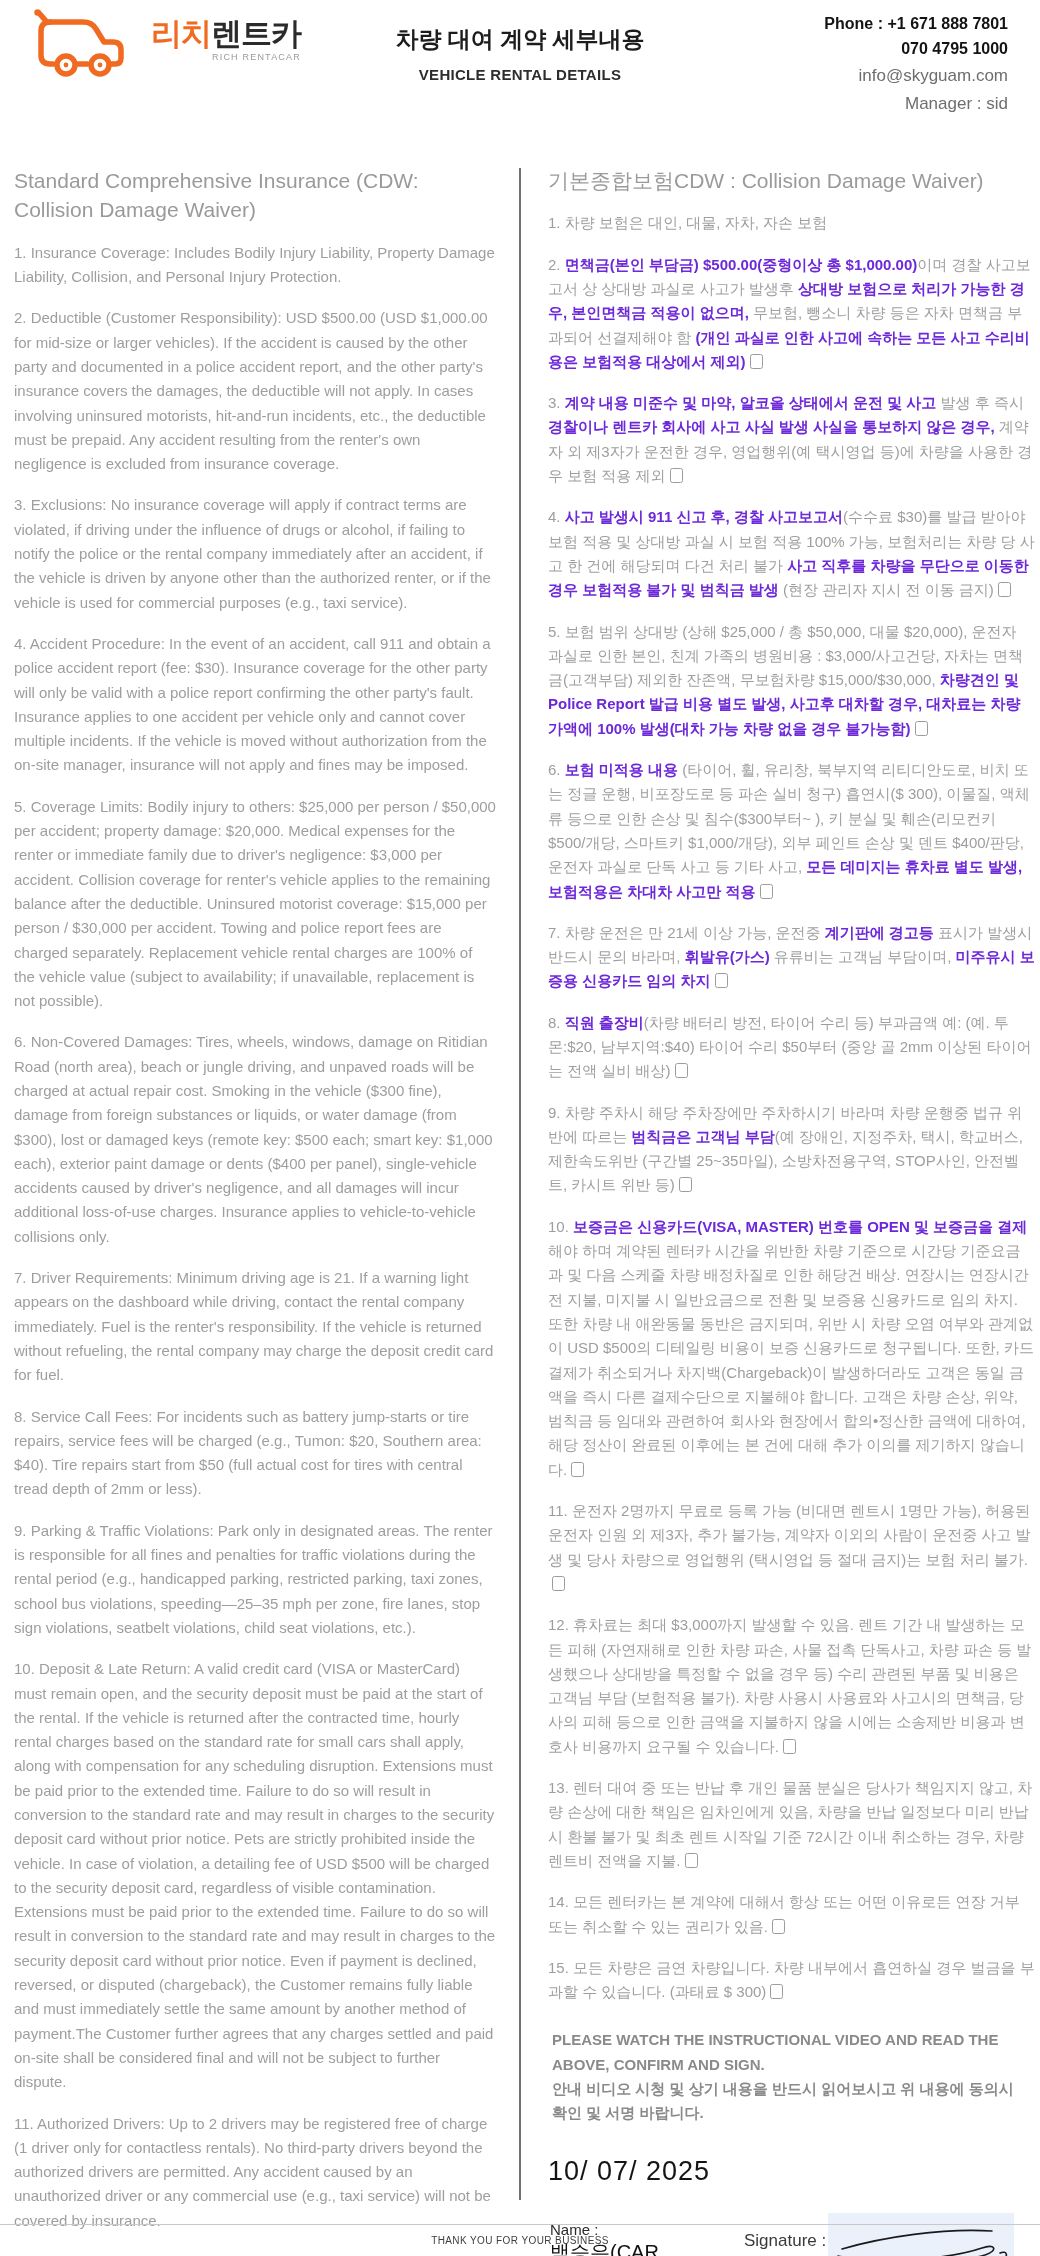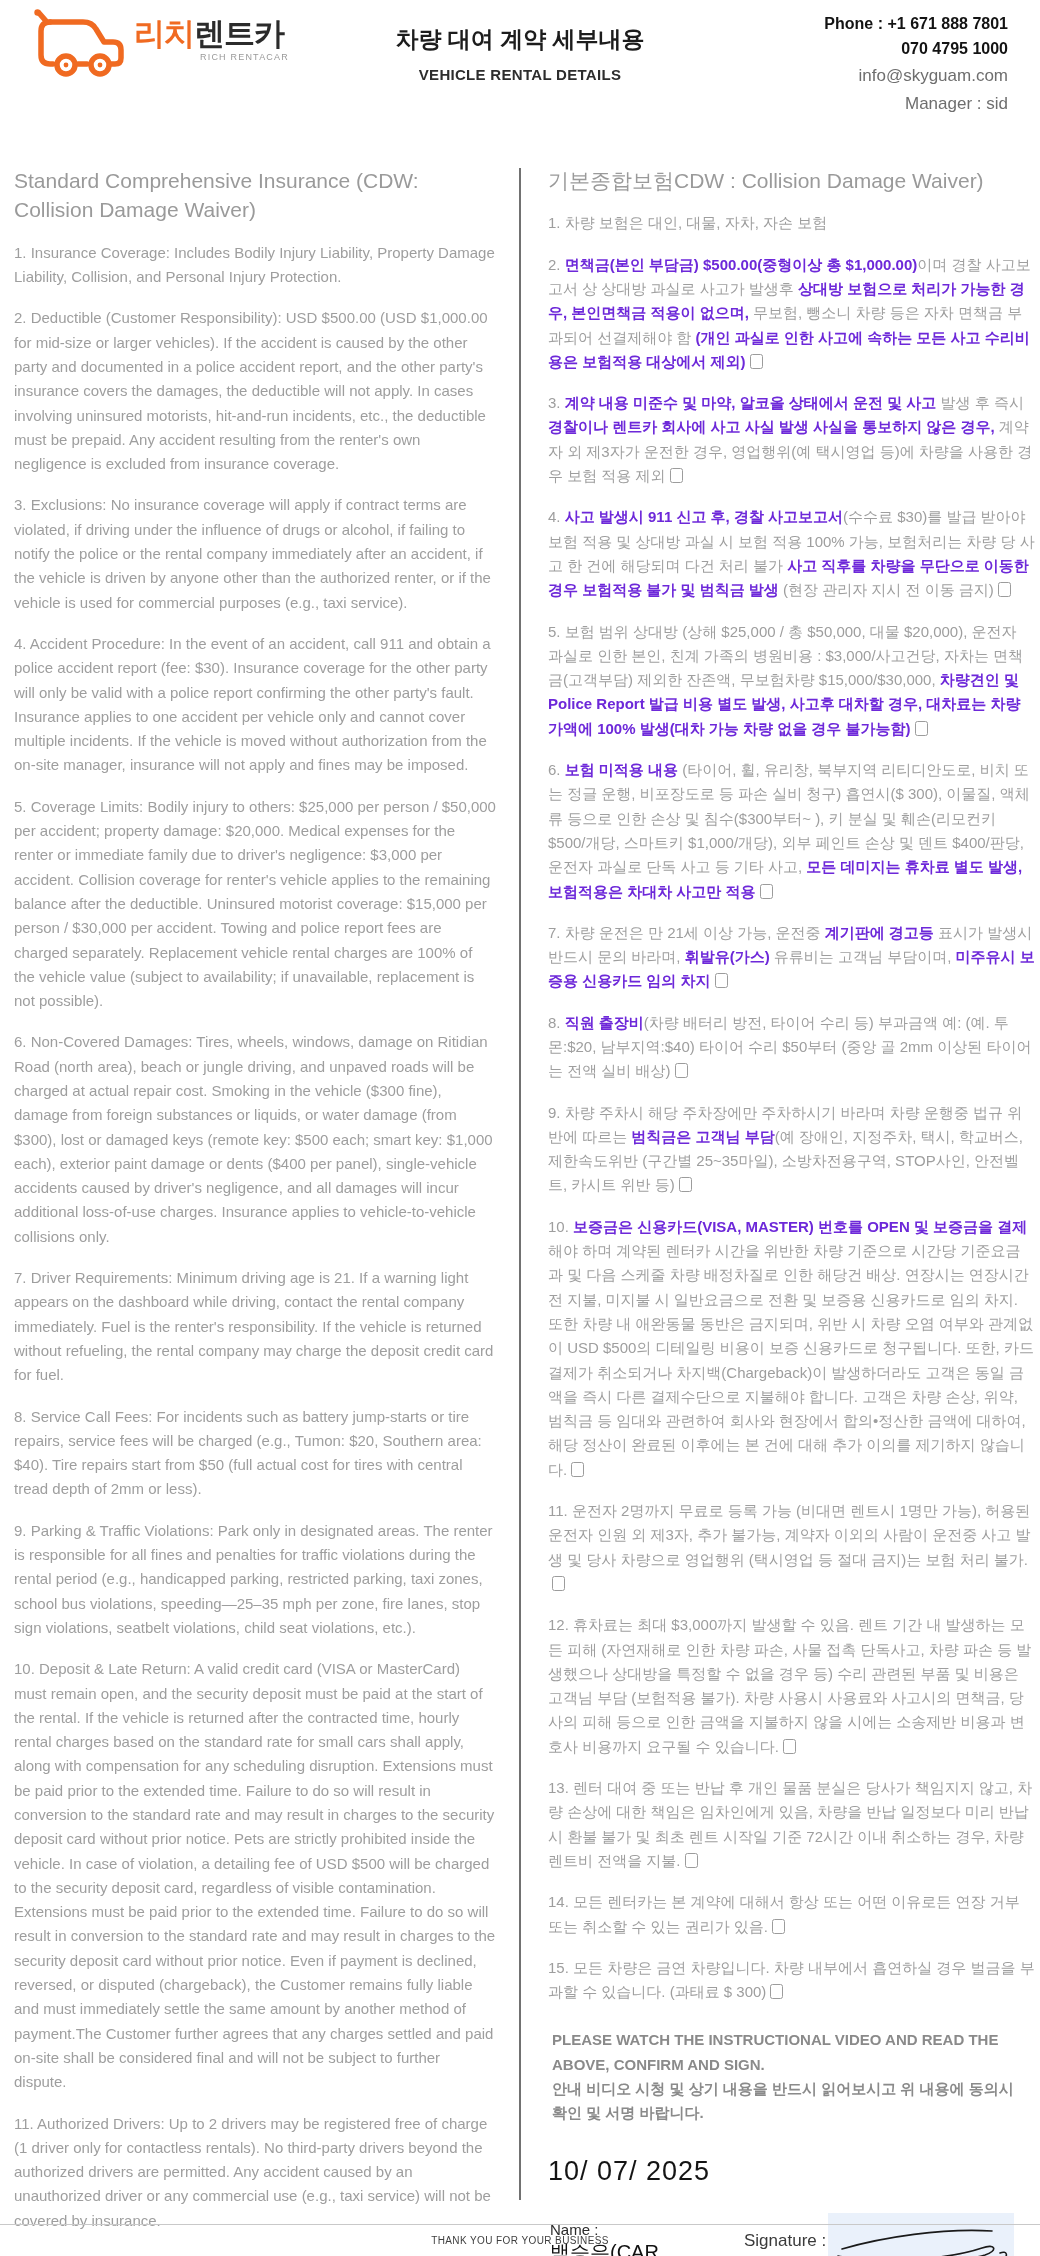--- a/index.html
+++ b/index.html
@@ -2,21 +2,21 @@
 <html><head>
 <meta charset="utf-8">
 <style>
   html,body{margin:0;padding:0;background:#ffffff;}
   .page{position:relative;width:1040px;height:2256px;background:#ffffff;
         font-family:"Liberation Sans",sans-serif;overflow:hidden;}
 
   
   .logo{position:absolute;left:26px;top:8px;display:flex;align-items:flex-start;}
   .logo svg{display:block;}
-  .logo-text{margin-left:4px;padding-top:10px;}
+  .logo-text{margin-left:16px;padding-top:10px;text-align:right;}
   .brand-line{font-size:31px;font-weight:700;letter-spacing:-1px;line-height:1;}
   .brand-kr-orange{color:#F06A21;}
   .brand-kr-dark{color:#2b2b2b;}
   .brand-en{font-size:9px;color:#9a9a9a;letter-spacing:1.2px;margin-top:3px;margin-left:66px;}
 
   .header-title{position:absolute;left:50%;top:24px;transform:translateX(-50%);
                 text-align:center;width:460px;}
   .title-kr{font-size:23px;font-weight:700;color:#1c1c1c;}
   .title-en{font-size:15px;font-weight:700;color:#2d2d2d;margin-top:11px;letter-spacing:.3px;}
 

